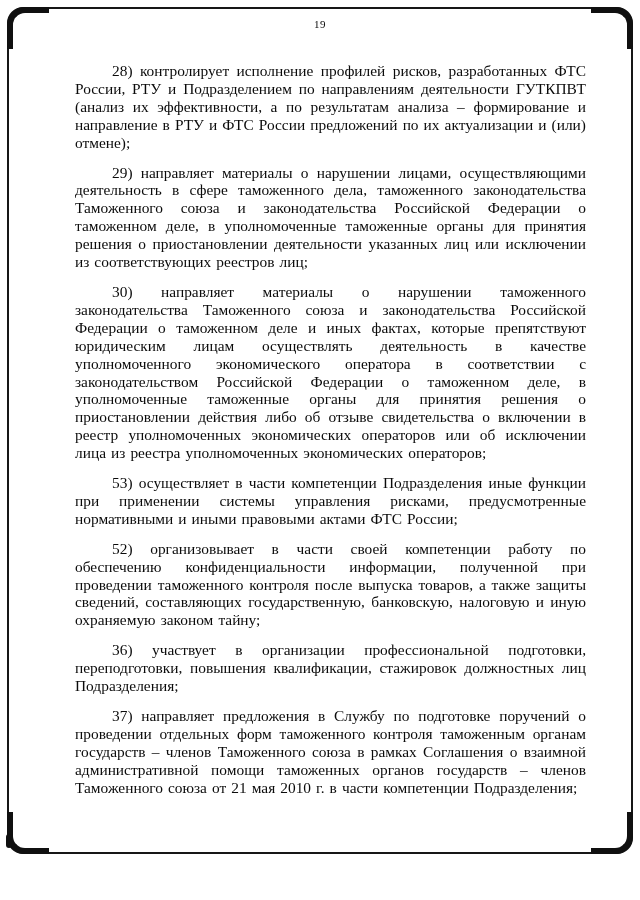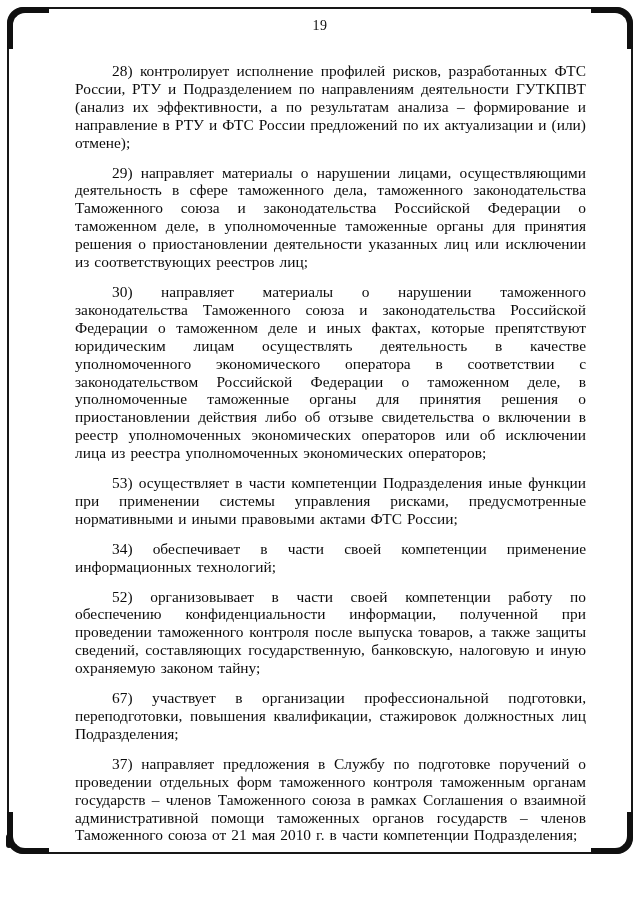--- a/index.html
+++ b/index.html
@@ -45,21 +45,21 @@
     background: #101010;
     border-radius: 3px;
   }
 
   .page-number {
     position: absolute;
     left: 0;
     right: 0;
     top: 18px;
     text-align: center;
-    font-size: 14px;
+    font-size: 11px;
     letter-spacing: 0.5px;
   }
 
   .body-text {
     position: absolute;
     left: 63px;
     right: 42px;
     top: 50px;
   }
   .para {
@@ -84,19 +84,18 @@
     <i class="edge-blob"></i>
   </div>
 
   <div class="page-number">19</div>
 
   <div class="body-text">
       <p class="para">28) контролирует исполнение профилей рисков, разработанных ФТС России, РТУ и Подразделением по направлениям деятельности ГУТКПВТ (анализ их эффективности, а по результатам анализа – формирование и направление в РТУ и ФТС России предложений по их актуализации и (или) отмене);</p>
       <p class="para">29) направляет материалы о нарушении лицами, осуществляющими деятельность в сфере таможенного дела, таможенного законодательства Таможенного союза и законодательства Российской Федерации о таможенном деле, в уполномоченные таможенные органы для принятия решения о приостановлении деятельности указанных лиц или исключении из соответствующих реестров лиц;</p>
       <p class="para">30) направляет материалы о нарушении таможенного законодательства Таможенного союза и законодательства Российской Федерации о таможенном деле и иных фактах, которые препятствуют юридическим лицам осуществлять деятельность в качестве уполномоченного экономического оператора в соответствии с законодательством Российской Федерации о таможенном деле, в уполномоченные таможенные органы для принятия решения о приостановлении действия либо об отзыве свидетельства о включении в реестр уполномоченных экономических операторов или об исключении лица из реестра уполномоченных экономических операторов;</p>
       <p class="para">53) осуществляет в части компетенции Подразделения иные функции при применении системы управления рисками, предусмотренные нормативными и иными правовыми актами ФТС России;</p>
-      <p class="para">34) обеспечивает в части своей компетенции применение информационных технологий;</p>
       <p class="para">52) организовывает в части своей компетенции работу по обеспечению конфиденциальности информации, полученной при проведении таможенного контроля после выпуска товаров, а также защиты сведений, составляющих государственную, банковскую, налоговую и иную охраняемую законом тайну;</p>
-      <p class="para">67) участвует в организации профессиональной подготовки, переподготовки, повышения квалификации, стажировок должностных лиц Подразделения;</p>
+      <p class="para">36) участвует в организации профессиональной подготовки, переподготовки, повышения квалификации, стажировок должностных лиц Подразделения;</p>
       <p class="para">37) направляет предложения в Службу по подготовке поручений о проведении отдельных форм таможенного контроля таможенным органам государств – членов Таможенного союза в рамках Соглашения о взаимной административной помощи таможенных органов государств – членов Таможенного союза от 21 мая 2010 г. в части компетенции Подразделения;</p>
     </div>
 
 </div>
 
 </body></html>

